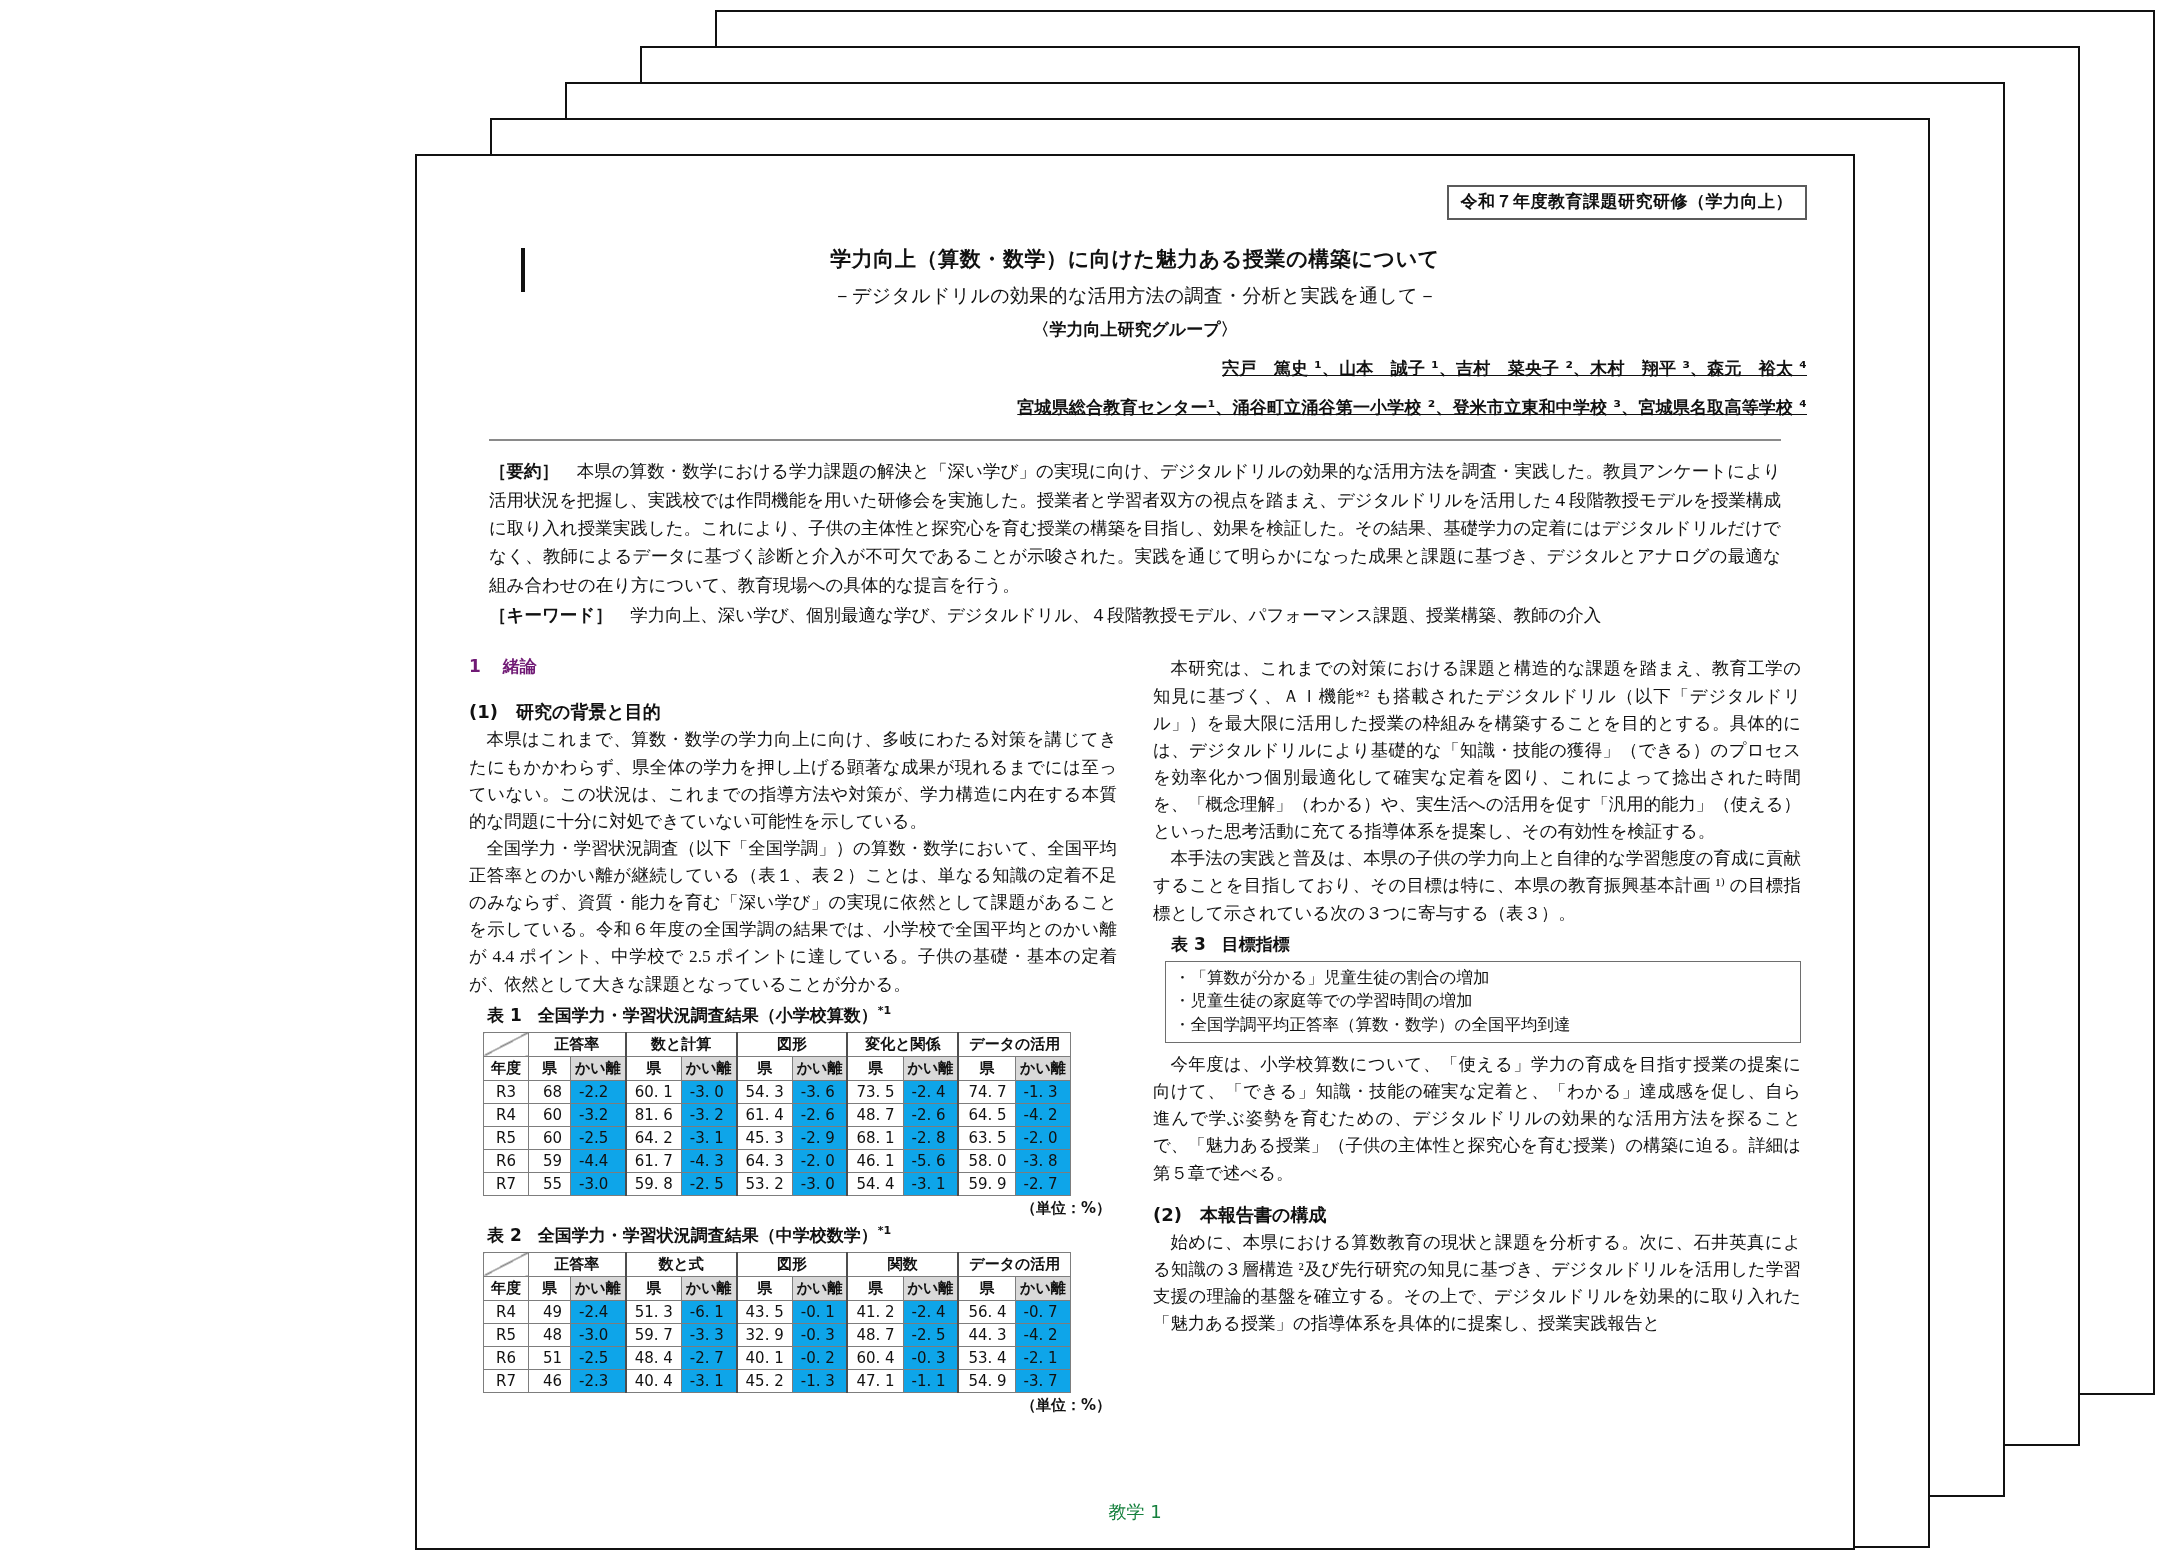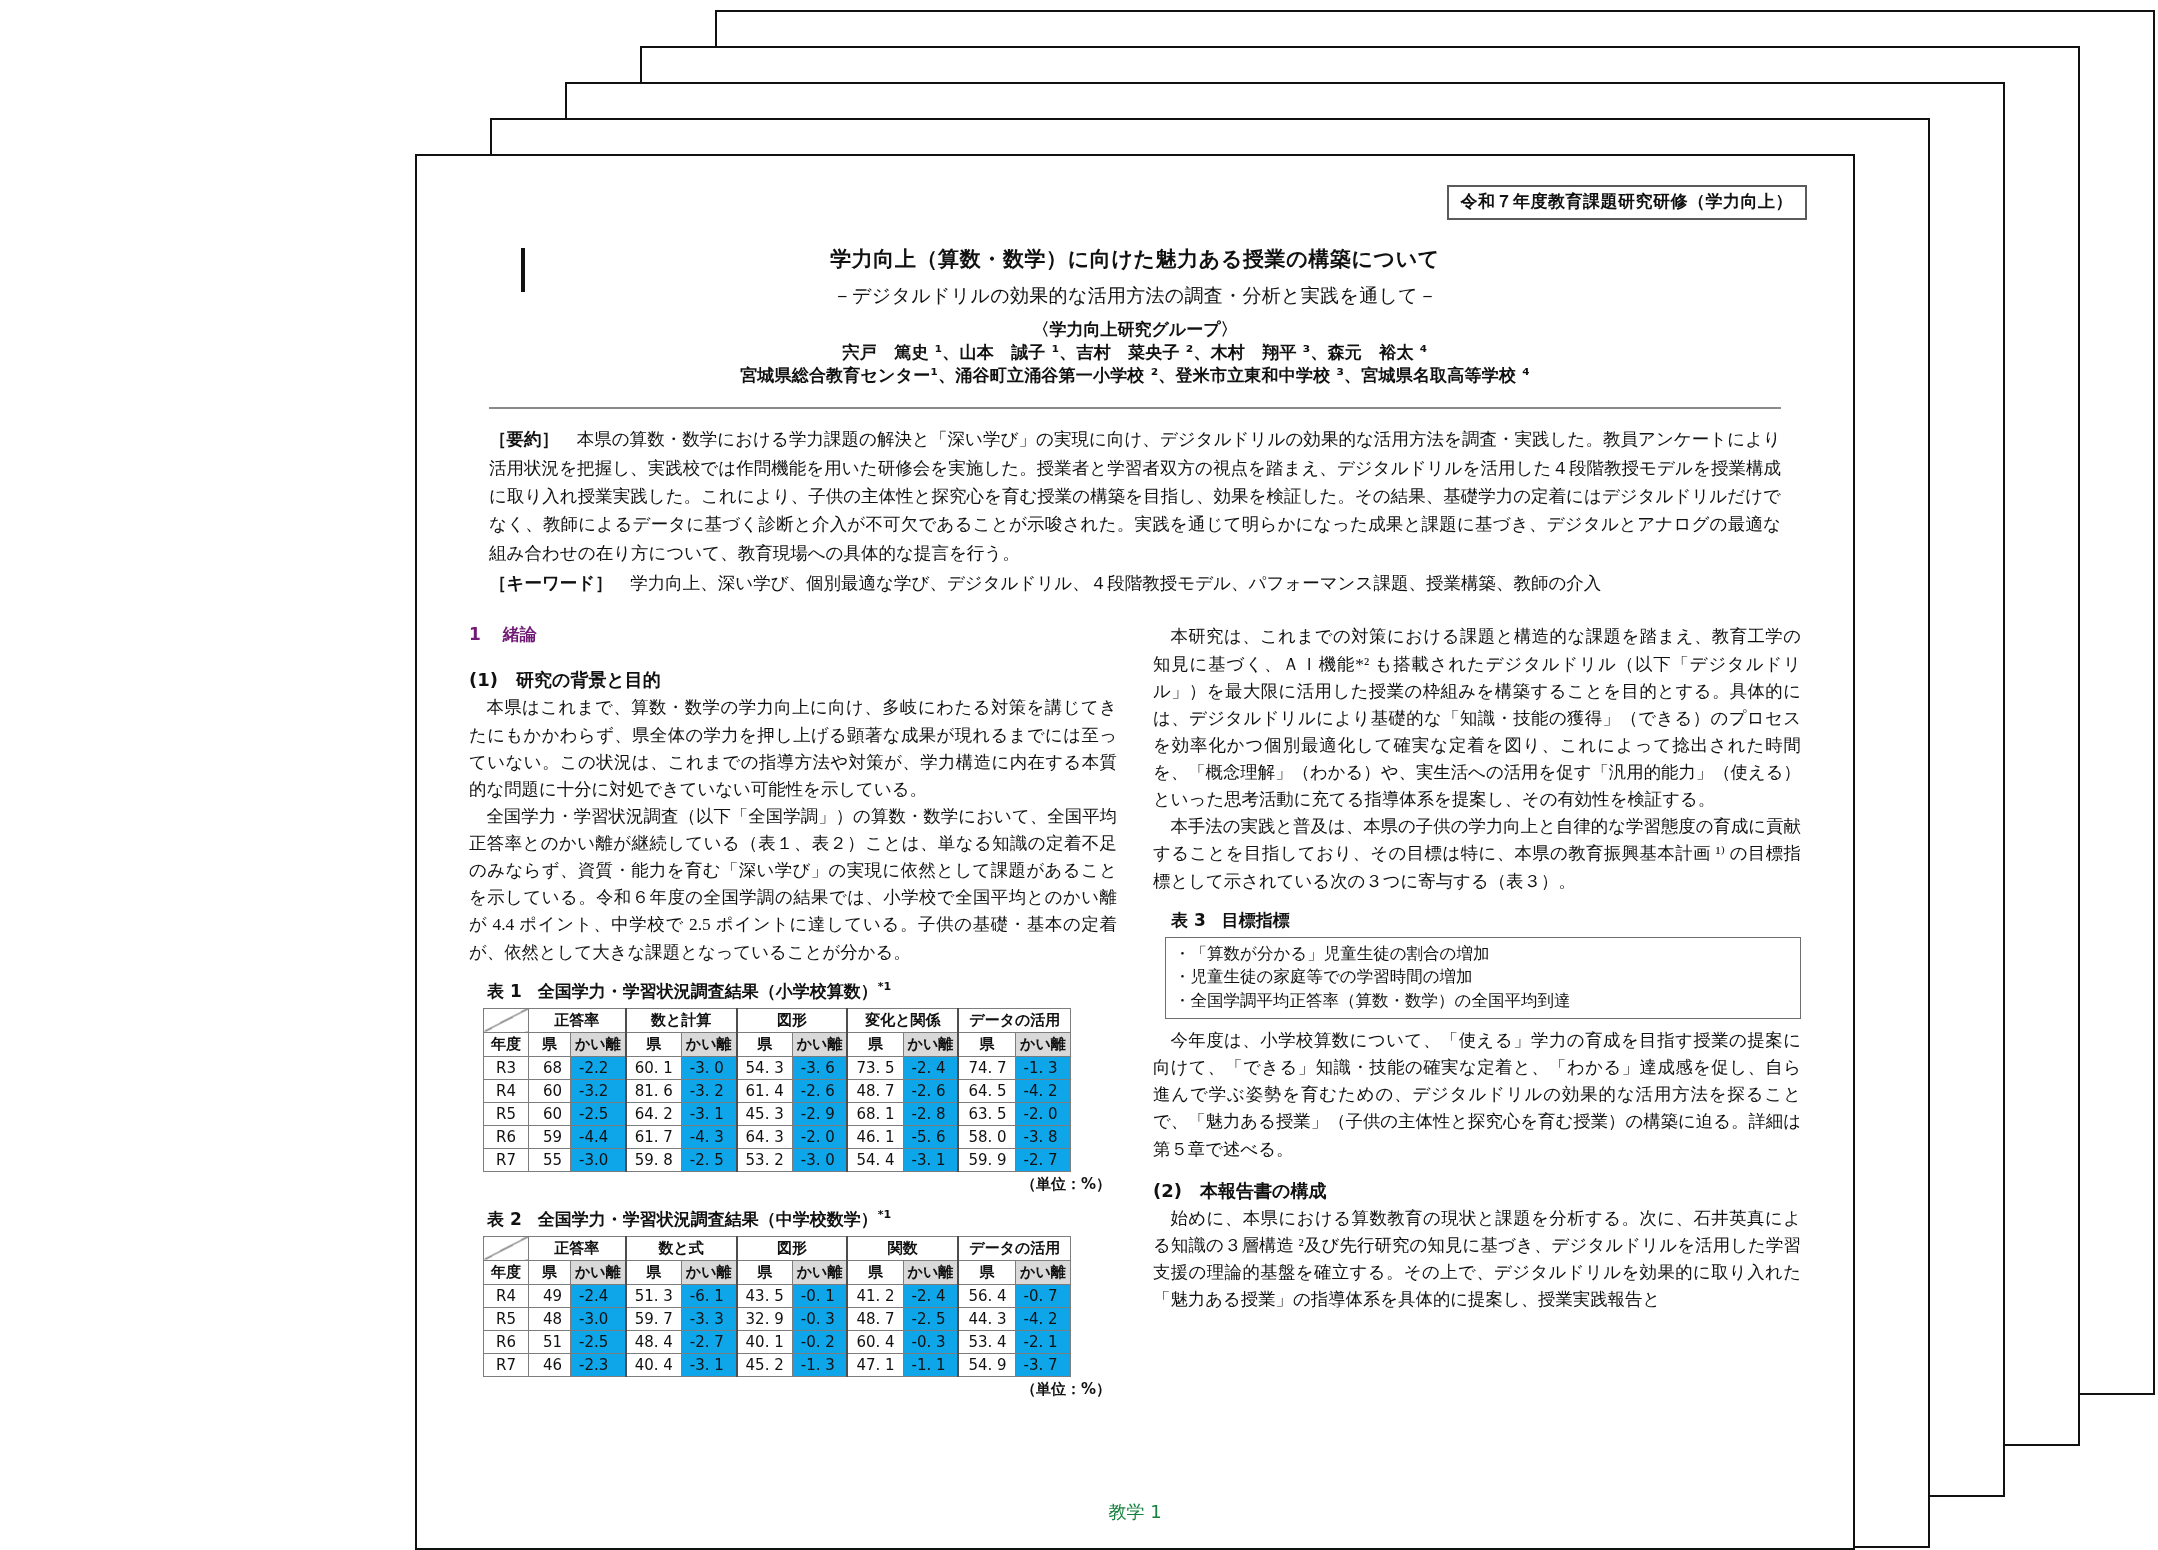--- a/index.html
+++ b/index.html
@@ -72,27 +72,28 @@
   }
   .group-line {
     text-align: center;
     font-family: "DejaVu Sans", sans-serif;
     font-weight: bold;
     font-size: 17px;
     margin-top: 9px;
     color: #111;
   }
   .authors-line, .affil-line {
-    text-align: center;
+    text-align: right;
     font-family: "DejaVu Sans", sans-serif;
     font-weight: bold;
     font-size: 17px;
-    margin-top: 0;
+    margin-top: 16px;
     color: #111;
     letter-spacing: .2px;
+    text-decoration: underline;
   }
 
   .rule {
     border: none; border-top: 2px solid #8a8a8a;
     margin: 20px 26px 0 26px;
   }
 
   
   .abstract {
     margin: 16px 26px 0 26px;
@@ -135,21 +136,21 @@
     text-align: justify;
     text-indent: 1em;
     color: #111;
   }
 
   
   .tbl-cap {
     font-family: "DejaVu Sans", sans-serif;
     font-weight: bold;
     font-size: 17px;
-    margin: 14px 0 5px 18px;
+    margin: 6px 0 5px 18px;
     color: #111;
   }
   .tbl-cap .t { margin-right: 16px; }
   .tbl-cap sup { font-size: 11px; }
   table.stat {
     border-collapse: collapse;
     margin-left: 14px;
     font-family: "DejaVu Sans", sans-serif;
     background: #fff;
   }

